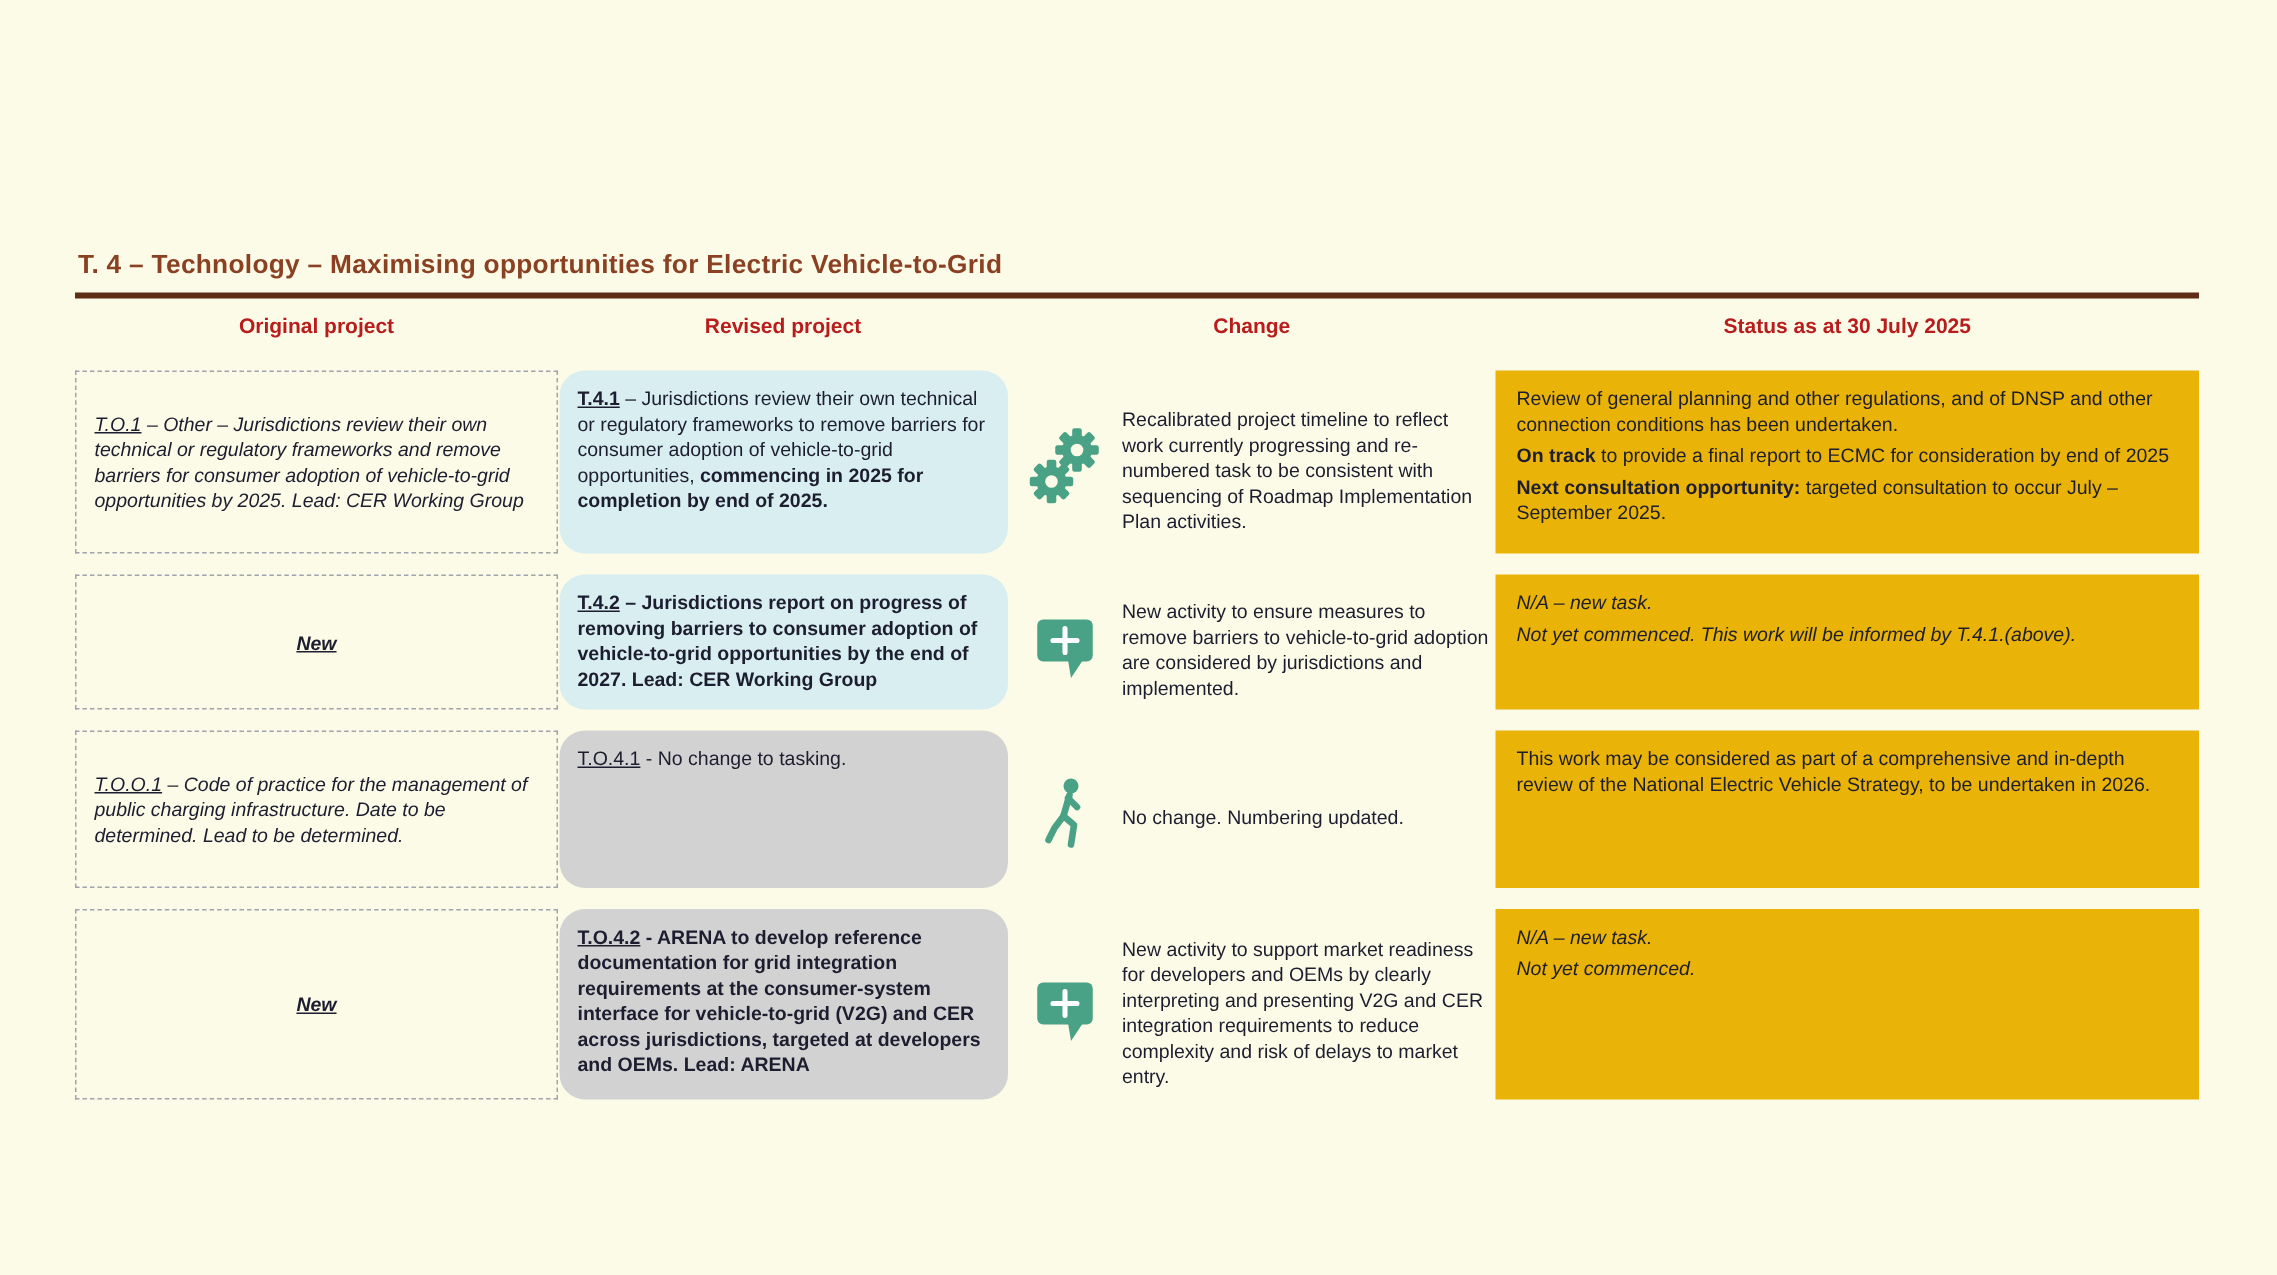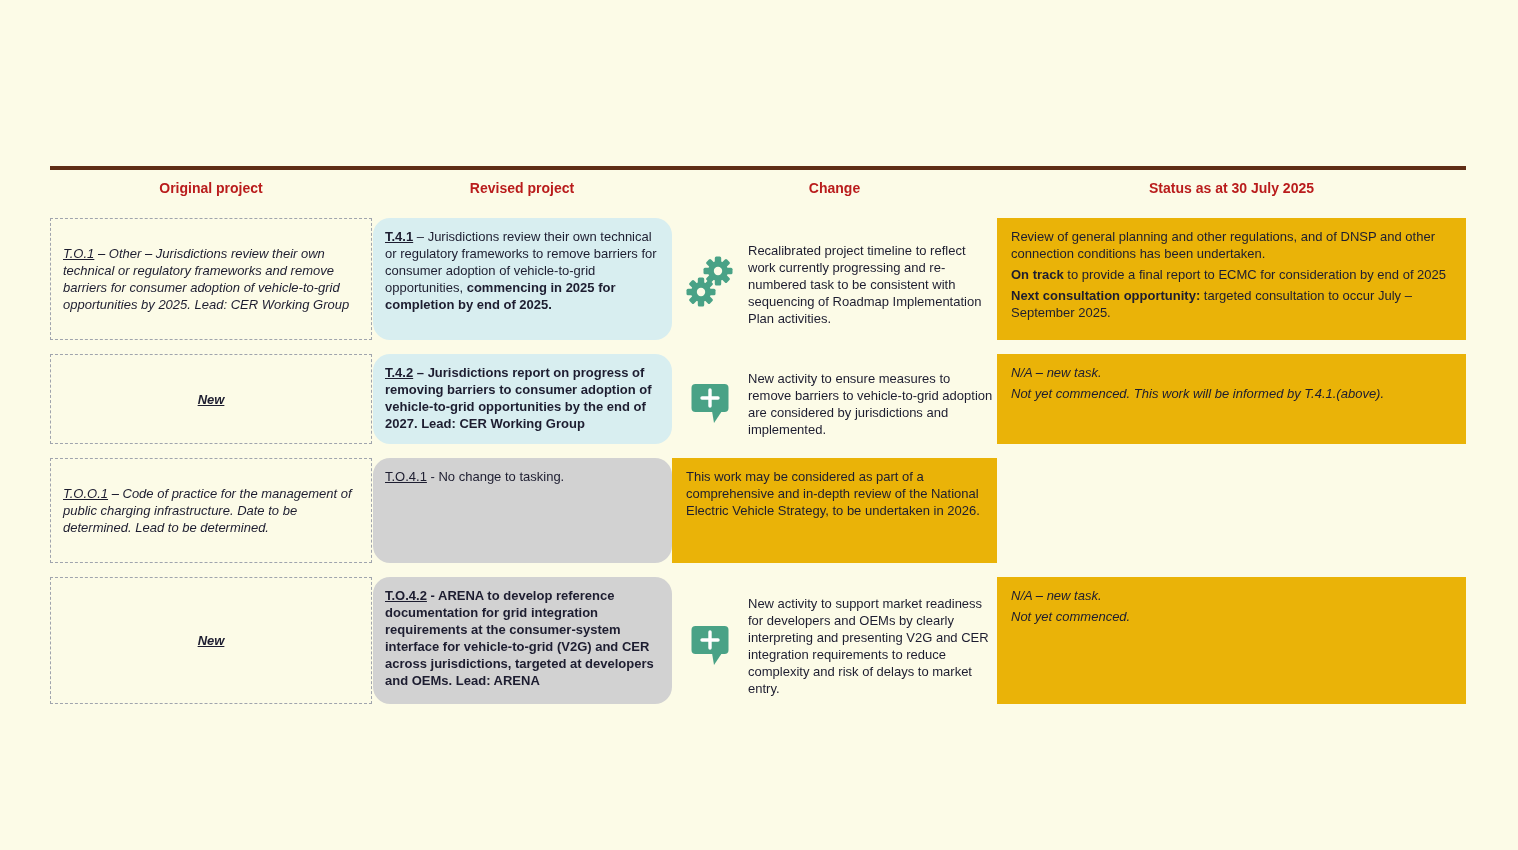--- a/index.html
+++ b/index.html
@@ -90,20 +90,21 @@
   .u { text-decoration: underline; }
   .b { font-weight: 700; }
   .i { font-style: italic; }
 </style>
 </head>
 <body>
 
 <div class="page">
   <div class="content">
 
+    <h1 class="title">T. 4 – Technology – Maximising opportunities for Electric Vehicle-to-Grid</h1>
     <div class="rule"></div>
 
     <div class="grid thead">
       <div class="th">Original project</div>
       <div class="th">Revised project</div>
       <div class="th">Change</div>
       <div class="th">Status as at 30 July 2025</div>
     </div>
 
     <div class="grid row row1">
@@ -179,20 +180,34 @@
       </div>
     </div>
 
     <div class="grid row row3">
       <div class="cell cell-original">
         <p><span class="u">T.O.O.1</span><span> – Code of practice for the management of public charging infrastructure. Date to be determined. Lead to be determined.</span></p>
       </div>
       <div class="cell cell-revised bg-grey">
         <p><span class="u">T.O.4.1</span><span> - No change to tasking.</span></p>
       </div>
+      <div class="cell cell-change">
+        <span class="icon-box">
+          <svg width="34" height="50" viewBox="0 0 34 50">
+            <circle cx="20" cy="6" r="5" fill="#49A286"></circle>
+            <g stroke="#49A286" stroke-width="4.4" fill="none" stroke-linecap="round" stroke-linejoin="round">
+              <path d="M19 12 L15 26"></path>
+              <path d="M18 14 L24 20"></path>
+              <path d="M15 26 L22 32 L20 45"></path>
+              <path d="M15 26 L9 34 L5 42"></path>
+            </g>
+          </svg>
+        </span>
+        <p>No change. Numbering updated.</p>
+      </div>
       <div class="cell cell-status bg-pink">
         <p>This work may be considered as part of a comprehensive and in-depth review of the National Electric Vehicle Strategy, to be undertaken in 2026.</p>
       </div>
     </div>
 
     <div class="grid row row4">
       <div class="cell cell-original cell-new">
         <span class="new-label">New</span>
       </div>
       <div class="cell cell-revised bg-grey b">

